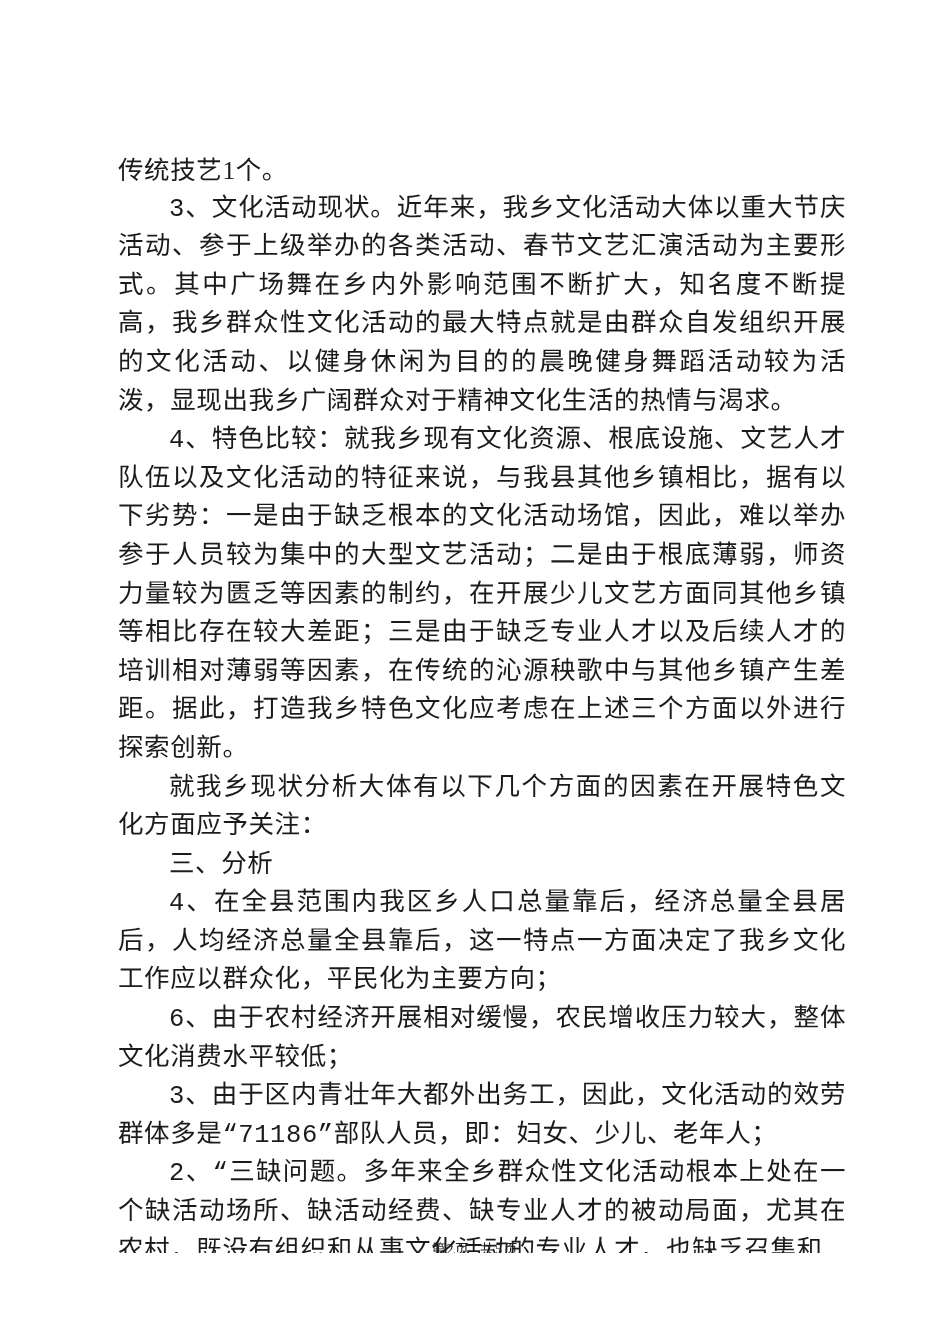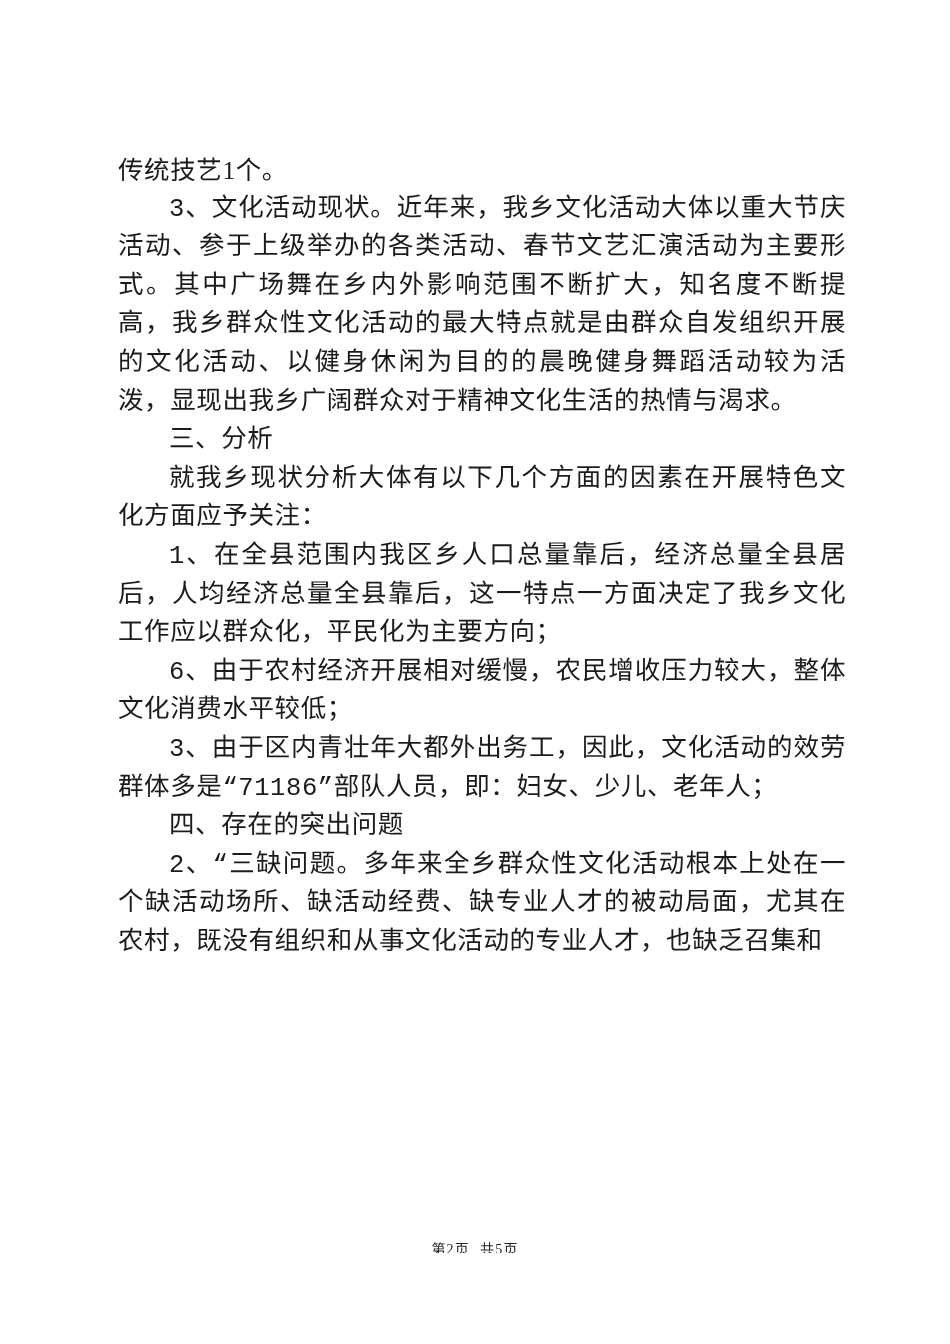--- a/index.html
+++ b/index.html
@@ -70,32 +70,32 @@
 <body>
 
 <div class="page">
 
   <div class="doc-body">
 
     <p class="para flush">传统技艺1个。</p>
 
     <p class="para indent">3、文化活动现状。近年来，我乡文化活动大体以重大节庆活动、参于上级举办的各类活动、春节文艺汇演活动为主要形式。其中广场舞在乡内外影响范围不断扩大，知名度不断提高，我乡群众性文化活动的最大特点就是由群众自发组织开展的文化活动、以健身休闲为目的的晨晚健身舞蹈活动较为活泼，显现出我乡广阔群众对于精神文化生活的热情与渴求。</p>
 
+    <p class="para indent">4、特色比较：就我乡现有文化资源、根底设施、文艺人才队伍以及文化活动的特征来说，与我县其他乡镇相比，据有以下劣势：一是由于缺乏根本的文化活动场馆，因此，难以举办参于人员较为集中的大型文艺活动；二是由于根底薄弱，师资力量较为匮乏等因素的制约，在开展少儿文艺方面同其他乡镇等相比存在较大差距；三是由于缺乏专业人才以及后续人才的培训相对薄弱等因素，在传统的沁源秧歌中与其他乡镇产生差距。据此，打造我乡特色文化应考虑在上述三个方面以外进行探索创新。</p>
+
+    <p class="para indent">就我乡现状分析大体有以下几个方面的因素在开展特色文化方面应予关注：</p>
 
     <p class="para indent">三、分析</p>
 
-    <p class="para indent">就我乡现状分析大体有以下几个方面的因素在开展特色文化方面应予关注：</p>
-
-    <p class="para indent">1、在全县范围内我区乡人口总量靠后，经济总量全县居后，人均经济总量全县靠后，这一特点一方面决定了我乡文化工作应以群众化，平民化为主要方向；</p>
+    <p class="para indent">4、在全县范围内我区乡人口总量靠后，经济总量全县居后，人均经济总量全县靠后，这一特点一方面决定了我乡文化工作应以群众化，平民化为主要方向；</p>
 
     <p class="para indent">6、由于农村经济开展相对缓慢，农民增收压力较大，整体文化消费水平较低；</p>
 
     <p class="para indent">3、由于区内青壮年大都外出务工，因此，文化活动的效劳群体多是“71186”部队人员，即：妇女、少儿、老年人；</p>
 
-    <p class="para indent">四、存在的突出问题</p>
 
 
     <p class="para indent">2、“三缺问题。多年来全乡群众性文化活动根本上处在一个缺活动场所、缺活动经费、缺专业人才的被动局面，尤其在农村，既没有组织和从事文化活动的专业人才，也缺乏召集和</p>
 
   </div>
 
   <div class="footer">
     <span>第2页</span><span class="pg-sep"></span><span>共5页</span>
   </div>
 

